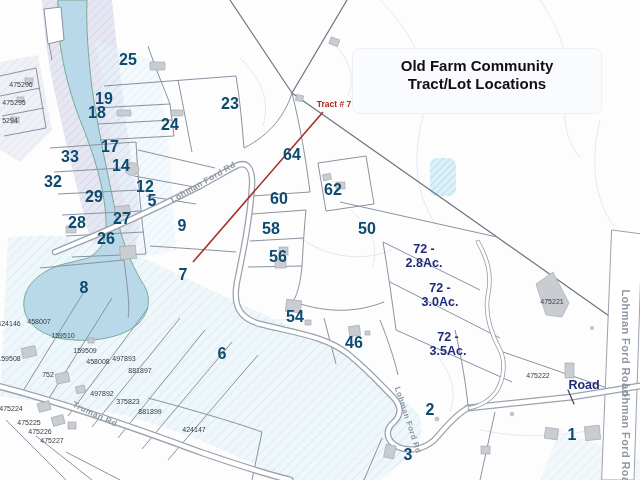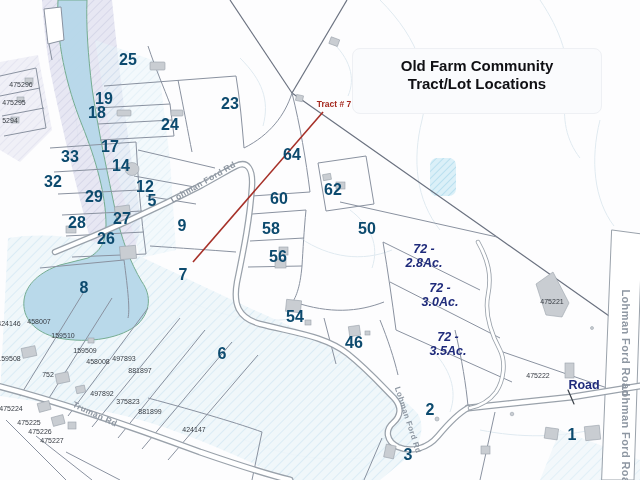--- a/index.html
+++ b/index.html
@@ -2,21 +2,21 @@
 <html><head>
 <meta charset="utf-8">
 <style>
   html,body{margin:0;padding:0;background:#e8e8e8;}
   .stage{position:relative;width:640px;height:480px;background:#fdfdfe;overflow:hidden;
          font-family:"Liberation Sans", sans-serif;}
   svg.map{position:absolute;left:0;top:0;}
   .layer{position:absolute;left:0;top:0;width:640px;height:480px;pointer-events:none;}
   .lbl{position:absolute;transform:translate(-50%,-50%);white-space:pre-line;text-align:center;}
   .lot{color:#0c4a6e;font-weight:bold;font-size:16px;letter-spacing:0.2px;}
-  .acre{color:#1f2b7b;font-weight:bold;font-size:12.5px;line-height:1.12;font-style:italic;}
+  .acre{color:#1f2b7b;font-weight:bold;font-size:12.5px;line-height:1.12;}
   .pid{color:#363b42;font-size:7px;white-space:nowrap;}
   .road{color:#8e97a2;font-size:8.5px;font-weight:bold;letter-spacing:0.4px;white-space:nowrap;}
   .tract{color:#a5291f;font-weight:bold;font-size:8.5px;white-space:nowrap;}
   .gate{color:#1f2b7b;font-weight:bold;font-size:12.5px;}
   .title-box{position:absolute;left:352px;top:48px;width:250px;height:66px;background:#fafbfd;
              border:1px solid #eef0f4;border-radius:8px;text-align:center;padding-top:8px;box-sizing:border-box;}
   .title-box div{font-size:15px;font-weight:bold;color:#101014;line-height:18px;}
 </style>
 </head>
 <body>

